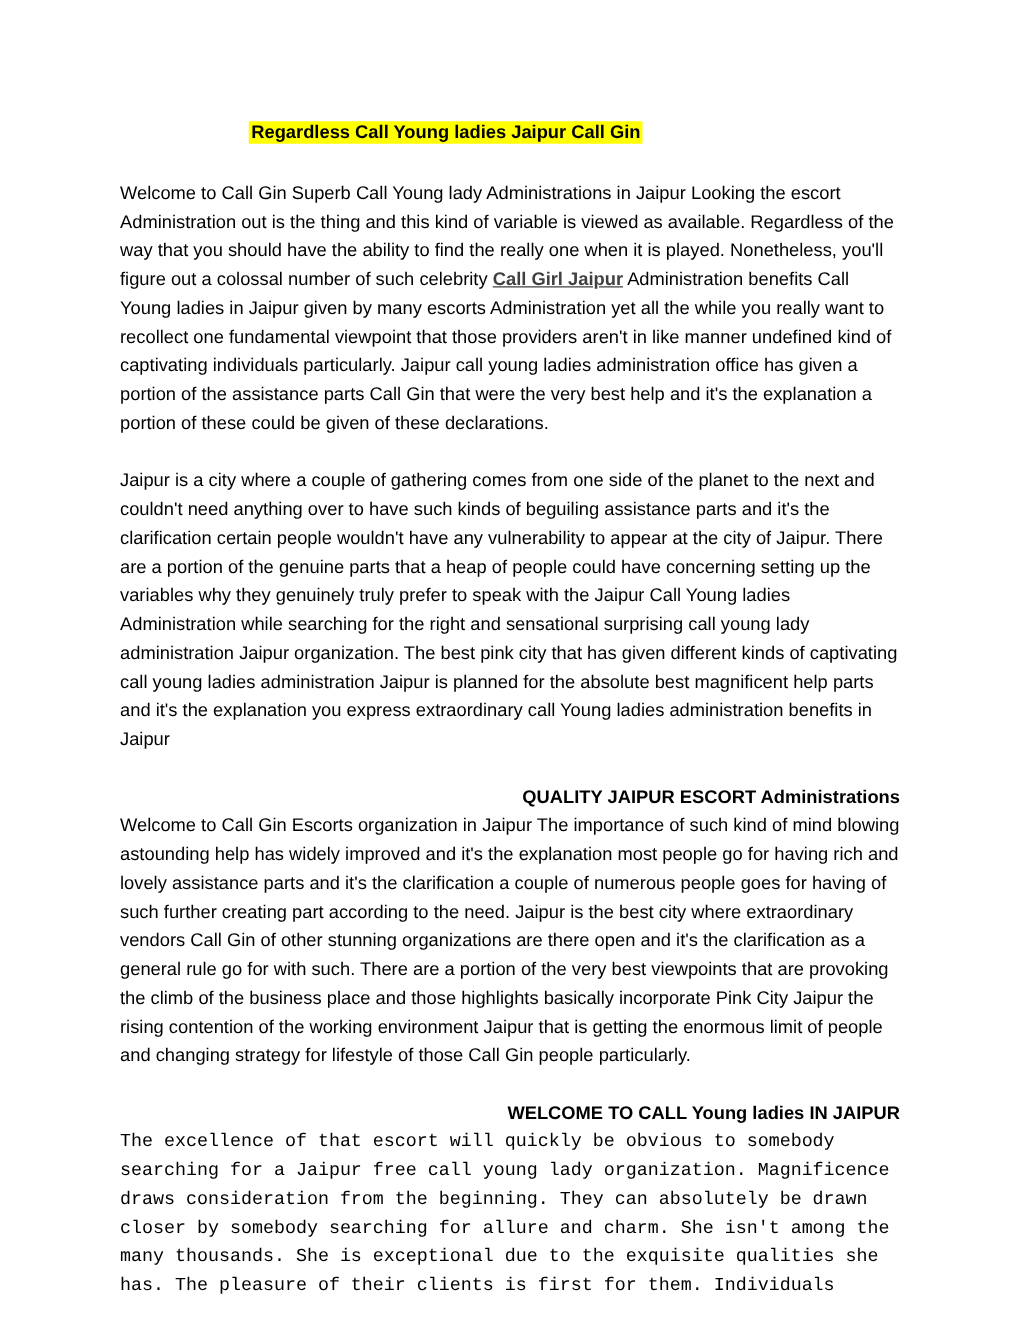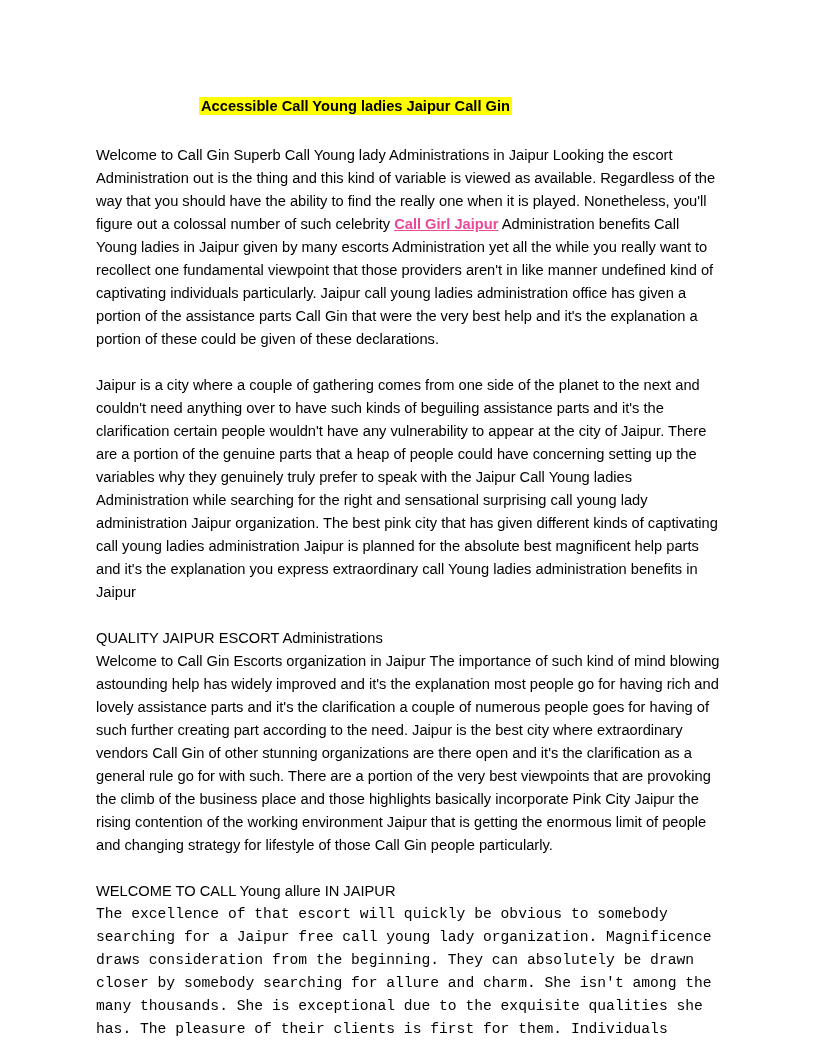--- a/index.html
+++ b/index.html
@@ -20,42 +20,42 @@
     font-weight: bold;
     margin: 0 0 26px 103px;
     white-space: nowrap;
   }
   .highlight {
     background: #ffff00;
     padding: 1px 2px;
   }
   .para { margin: 0 0 23px 0; }
   .para.last { margin-bottom: 0; font-family: Liberation Mono, monospace; }
-  .heading { font-weight: normal; margin: 0; }
+  .heading { font-weight: bold; margin: 0; text-align: right; }
   .doc-link {
-    color: #ec4899;
+    color: #404040;
     font-weight: bold;
     text-decoration: underline;
     cursor: pointer;
   }
 </style>
 </head>
 <body>
 
 <div class="page">
   <div class="content">
 
-    <p class="doc-title"><span class="highlight">Accessible Call Young ladies Jaipur Call Gin</span></p>
+    <p class="doc-title"><span class="highlight">Regardless Call Young ladies Jaipur Call Gin</span></p>
 
     <p class="para"><span>Welcome to Call Gin Superb Call Young lady Administrations in Jaipur Looking the escort Administration out is the thing and this kind of variable is viewed as available. Regardless of the way that you should have the ability to find the really one when it is played. Nonetheless, you'll figure out a colossal number of such celebrity </span><a class="doc-link">Call Girl Jaipur</a><span> Administration benefits Call Young ladies in Jaipur given by many escorts Administration yet all the while you really want to recollect one fundamental viewpoint that those providers aren't in like manner undefined kind of captivating individuals particularly. Jaipur call young ladies administration office has given a portion of the assistance parts Call Gin that were the very best help and it's the explanation a portion of these could be given of these declarations.</span></p>
 
     <p class="para">Jaipur is a city where a couple of gathering comes from one side of the planet to the next and couldn't need anything over to have such kinds of beguiling assistance parts and it's the clarification certain people wouldn't have any vulnerability to appear at the city of Jaipur. There are a portion of the genuine parts that a heap of people could have concerning setting up the variables why they genuinely truly prefer to speak with the Jaipur Call Young ladies Administration while searching for the right and sensational surprising call young lady administration Jaipur organization. The best pink city that has given different kinds of captivating call young ladies administration Jaipur is planned for the absolute best magnificent help parts and it's the explanation you express extraordinary call Young ladies administration benefits in Jaipur</p>
 
     <p class="heading">QUALITY JAIPUR ESCORT Administrations</p>
 
     <p class="para">Welcome to Call Gin Escorts organization in Jaipur The importance of such kind of mind blowing astounding help has widely improved and it's the explanation most people go for having rich and lovely assistance parts and it's the clarification a couple of numerous people goes for having of such further creating part according to the need. Jaipur is the best city where extraordinary vendors Call Gin of other stunning organizations are there open and it's the clarification as a general rule go for with such. There are a portion of the very best viewpoints that are provoking the climb of the business place and those highlights basically incorporate Pink City Jaipur the rising contention of the working environment Jaipur that is getting the enormous limit of people and changing strategy for lifestyle of those Call Gin people particularly.</p>
 
-    <p class="heading">WELCOME TO CALL Young allure IN JAIPUR</p>
+    <p class="heading">WELCOME TO CALL Young ladies IN JAIPUR</p>
 
     <p class="para last">The excellence of that escort will quickly be obvious to somebody searching for a Jaipur free call young lady organization. Magnificence draws consideration from the beginning. They can absolutely be drawn closer by somebody searching for allure and charm. She isn't among the many thousands. She is exceptional due to the exquisite qualities she has. The pleasure of their clients is first for them. Individuals</p>
 
   </div>
 </div>
 
 </body></html>

